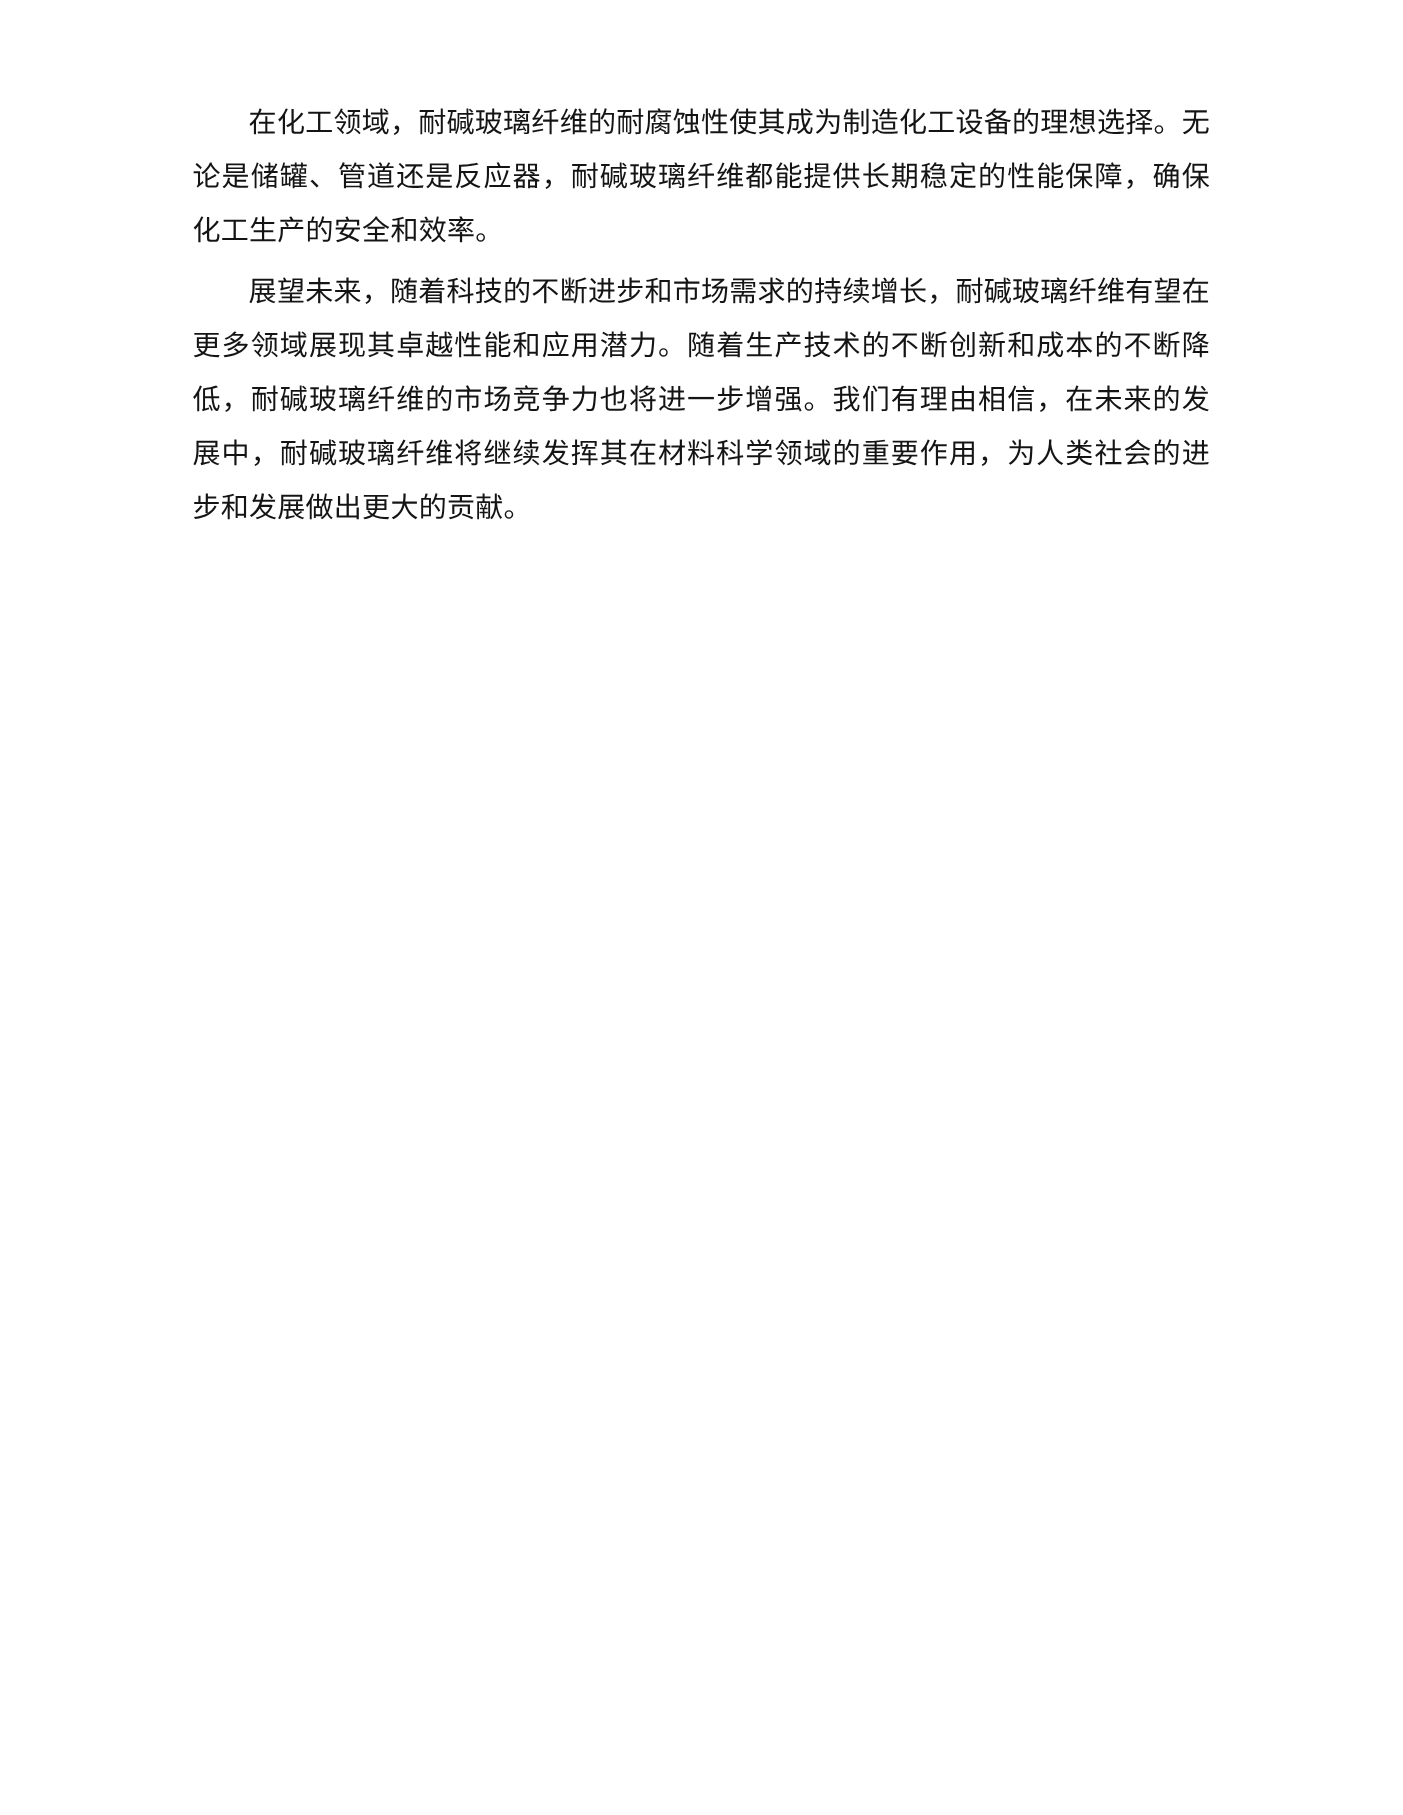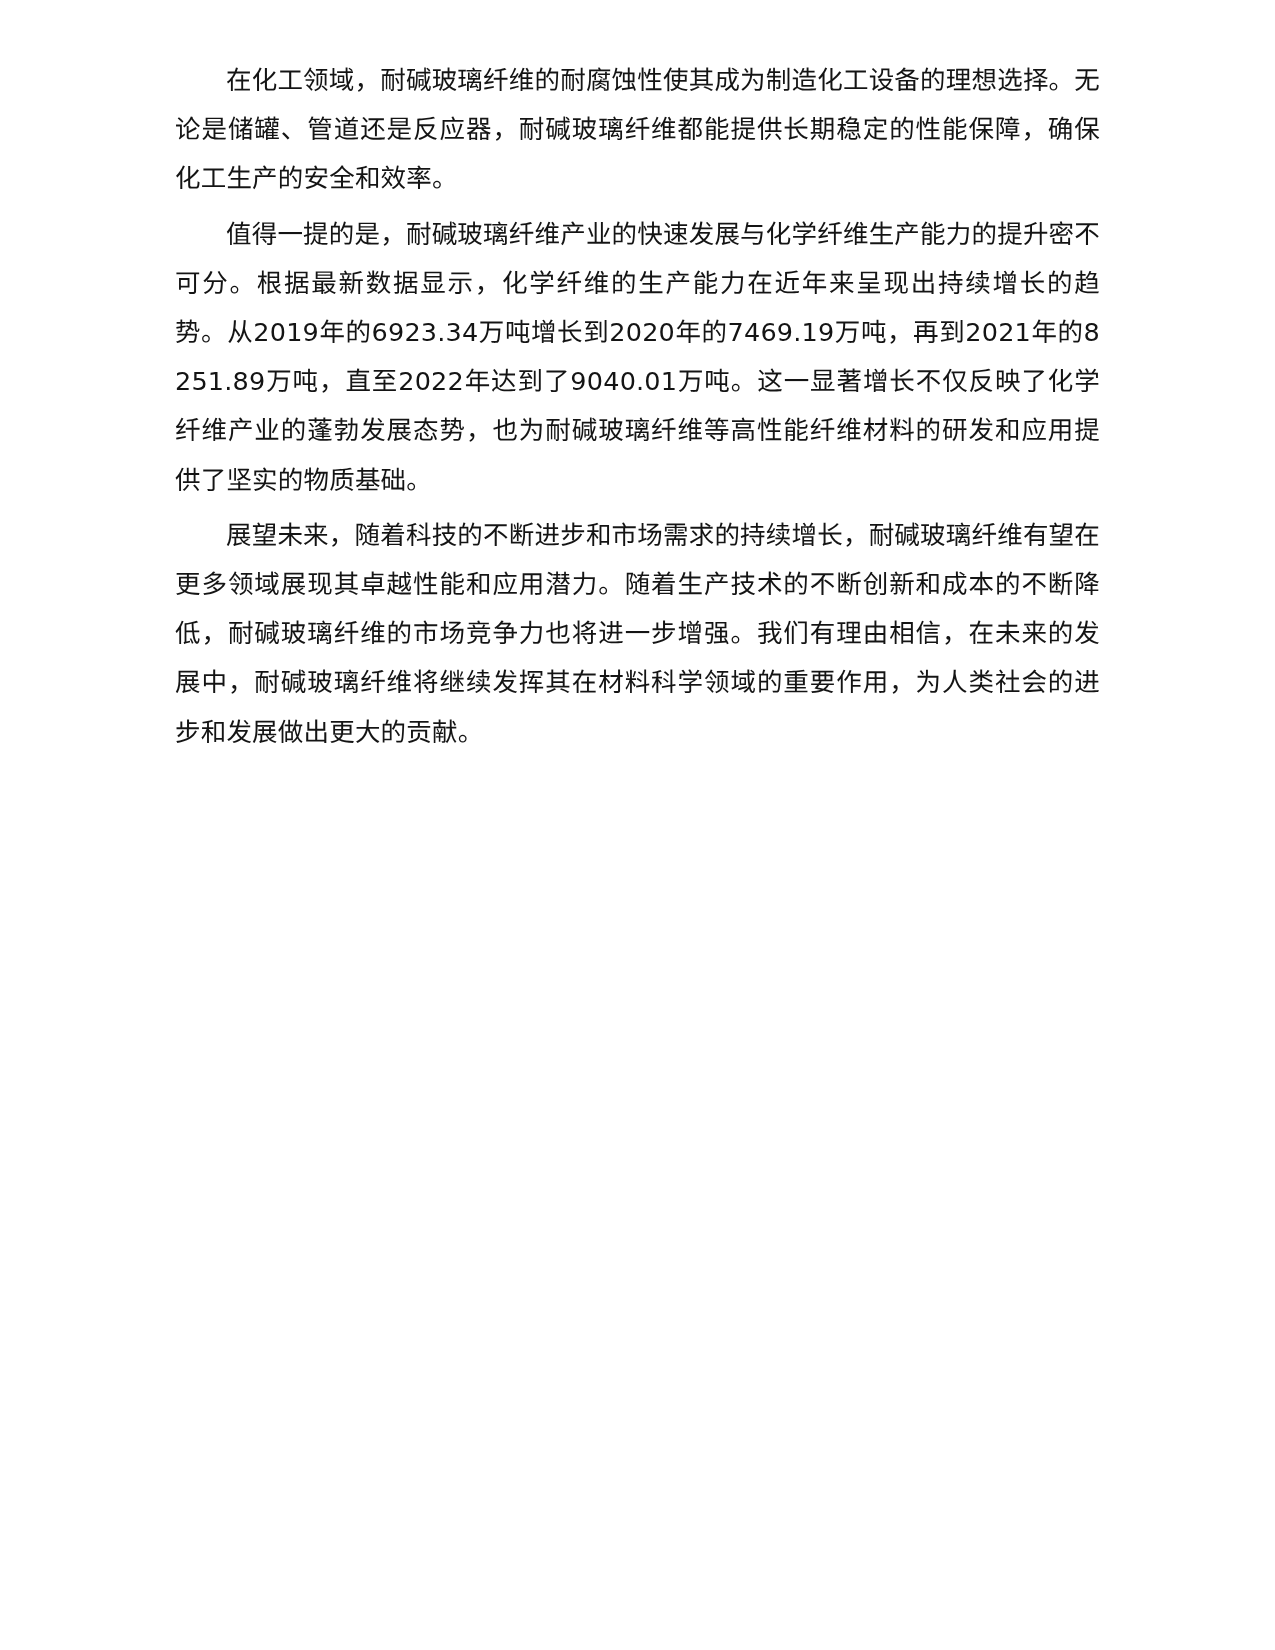--- a/index.html
+++ b/index.html
@@ -12,21 +12,21 @@
     height: 1650px;
     font-family: "DejaVu Sans", "Liberation Sans", sans-serif;
     color: #111111;
     -webkit-font-smoothing: antialiased;
   }
   .page {
     position: relative;
     width: 1275px;
     height: 1650px;
     box-sizing: border-box;
-    padding: 56px 175px 90px 175px;
+    padding: 88px 175px 90px 175px;
     background: #ffffff;
     border-radius: 27px;
   }
   .doc-body {
     display: block;
   }
   .para {
     margin: 0 0 6px 0;
     font-size: 25.5px;
     line-height: 1.93;
@@ -40,16 +40,15 @@
   .para:last-child {
     margin-bottom: 0;
   }
 </style>
 </head>
 <body>
 
 <div class="page">
   <div class="doc-body">
     <p class="para">在化工领域，耐碱玻璃纤维的耐腐蚀性使其成为制造化工设备的理想选择。无论是储罐、管道还是反应器，耐碱玻璃纤维都能提供长期稳定的性能保障，确保化工生产的安全和效率。</p>
-    <p class="para">值得一提的是，耐碱玻璃纤维产业的快速发展与化学纤维生产能力的提升密不可分。根据最新数据显示，化学纤维的生产能力在近年来呈现出持续增长的趋势。从2019年的6923.34万吨增长到2020年的7469.19万吨，再到2021年的8251.89万吨，直至2022年达到了9040.01万吨。这一显著增长不仅反映了化学纤维产业的蓬勃发展态势，也为耐碱玻璃纤维等高性能纤维材料的研发和应用提供了坚实的物质基础。</p>
     <p class="para">展望未来，随着科技的不断进步和市场需求的持续增长，耐碱玻璃纤维有望在更多领域展现其卓越性能和应用潜力。随着生产技术的不断创新和成本的不断降低，耐碱玻璃纤维的市场竞争力也将进一步增强。我们有理由相信，在未来的发展中，耐碱玻璃纤维将继续发挥其在材料科学领域的重要作用，为人类社会的进步和发展做出更大的贡献。</p>
   </div>
 </div>
 
 </body></html>

